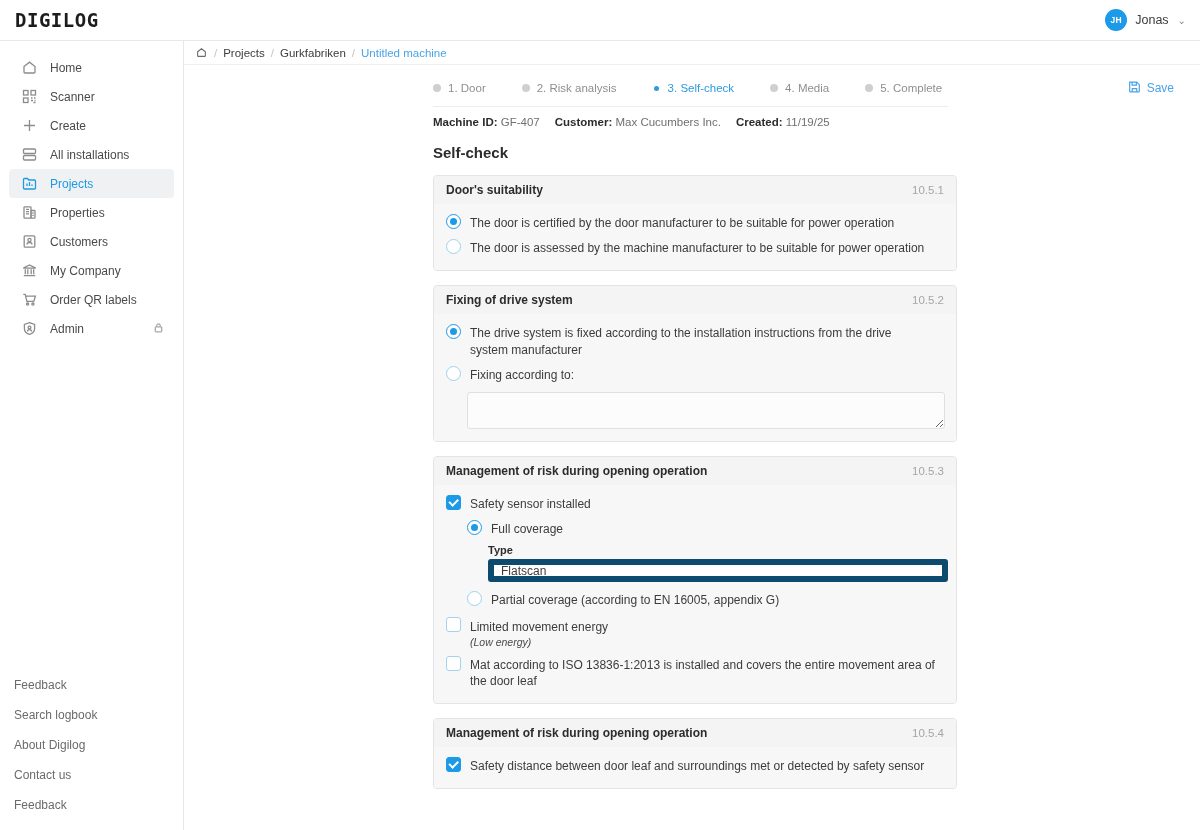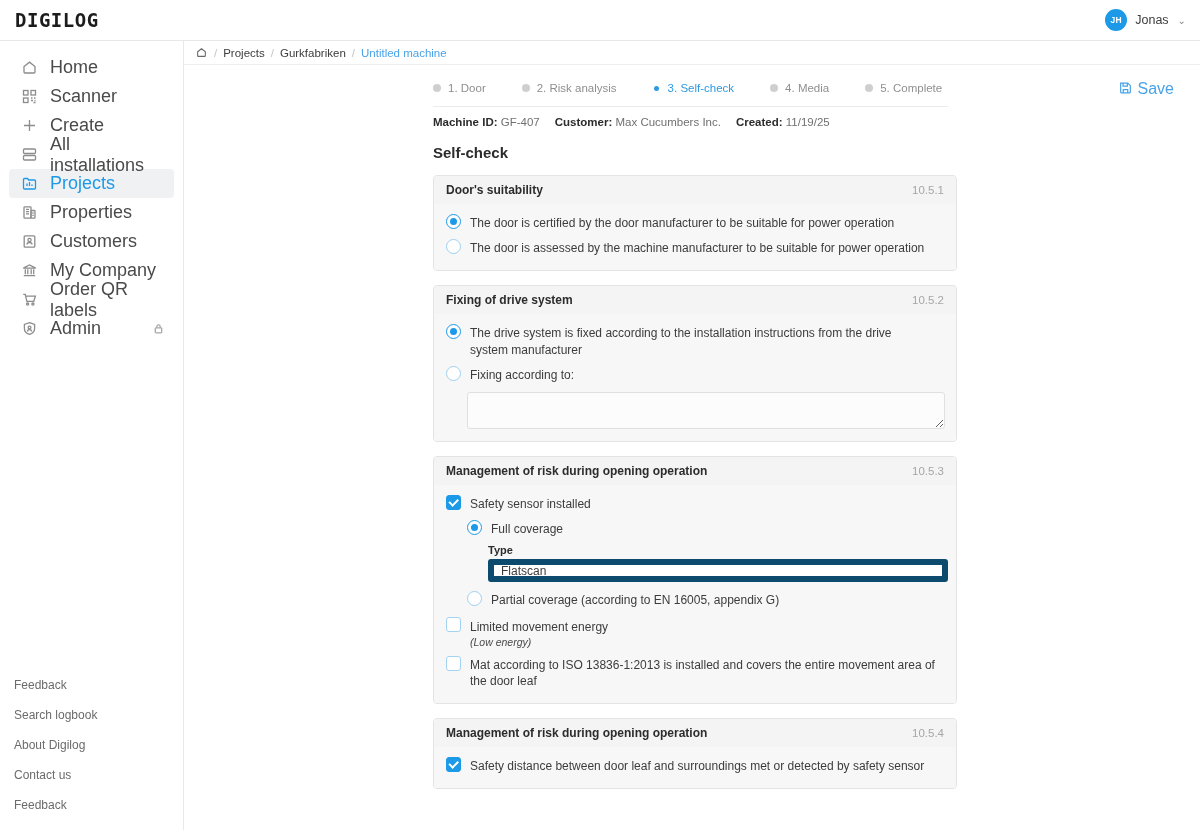--- a/index.html
+++ b/index.html
@@ -37,21 +37,21 @@
 
   
   .sidebar {
     position: absolute; top: 41px; left: 0; width: 184px; height: 789px;
     background: #fff; border-right: 1px solid #e8e8e8;
   }
   .nav { padding-top: 12px; }
   .nav-item {
     display: flex; align-items: center; height: 29px;
     padding: 0 10px 0 12px; margin: 0 9px;
-    border-radius: 4px; font-size: 18px; color: #4a4a4a;
+    border-radius: 4px; font-size: 12px; color: #4a4a4a;
     cursor: pointer;
   }
   .nav-item .ico { width: 17px; height: 17px; margin-right: 12px; flex: 0 0 17px;
     display: flex; align-items: center; justify-content: center; }
   .nav-item.active { background: #f0f1f3; color: #1c9ae8; }
   .nav-item.active svg { stroke: #1c9ae8; }
   .nav-item svg { stroke: #8c8c8c; fill: none; stroke-width: 1.3; }
   .lock { margin-left: auto; }
   .lock svg { stroke: #a8a8a8; }
   .footer-links { position: absolute; bottom: 10px; left: 0; width: 100%; }
@@ -74,21 +74,21 @@
   .steps-row { display: flex; align-items: center; padding: 17px 0 0 0; position: relative; }
   .steps { display: flex; align-items: center; margin-left: 249px; gap: 0; text-align: right; }
   .step { display: flex; align-items: center; font-size: 11.5px; color: #8f8f8f;
           margin-right: 36px; cursor: pointer; white-space: nowrap; }
   .step .dot { width: 8px; height: 8px; border-radius: 50%; background: #cfcfcf;
                margin-right: 7px; flex: 0 0 8px; }
   .step.active { color: #2e9ae0; }
   .step.active .dot { width: 5px; height: 5px; flex: 0 0 5px; background: #2e9ae0;
                       margin-left: 1.5px; margin-right: 8.5px; }
   .save-btn { position: absolute; right: 26px; top: 15px; display: flex; align-items: center;
-              gap: 6px; color: #4aa3e8; font-size: 16px; cursor: pointer; }
+              gap: 6px; color: #4aa3e8; font-size: 12px; cursor: pointer; }
   .save-btn svg { stroke: #4aa3e8; fill: none; stroke-width: 1.3; }
 
   .rule { width: 515px; margin: 12px 0 0 249px; border-top: 1px solid #ececec; }
 
   .meta { margin: 9px 0 0 249px; font-size: 11.5px; color: #707070; display: flex; gap: 6px; }
   .meta b { color: #2c2c2c; font-weight: bold; }
   .meta span.mv { color: #707070; }
   .meta .grp { margin-right: 9px; }
 
   .sect-title { margin: 16px 0 0 249px; font-size: 15px; font-weight: bold; color: #2c2c2c; }

